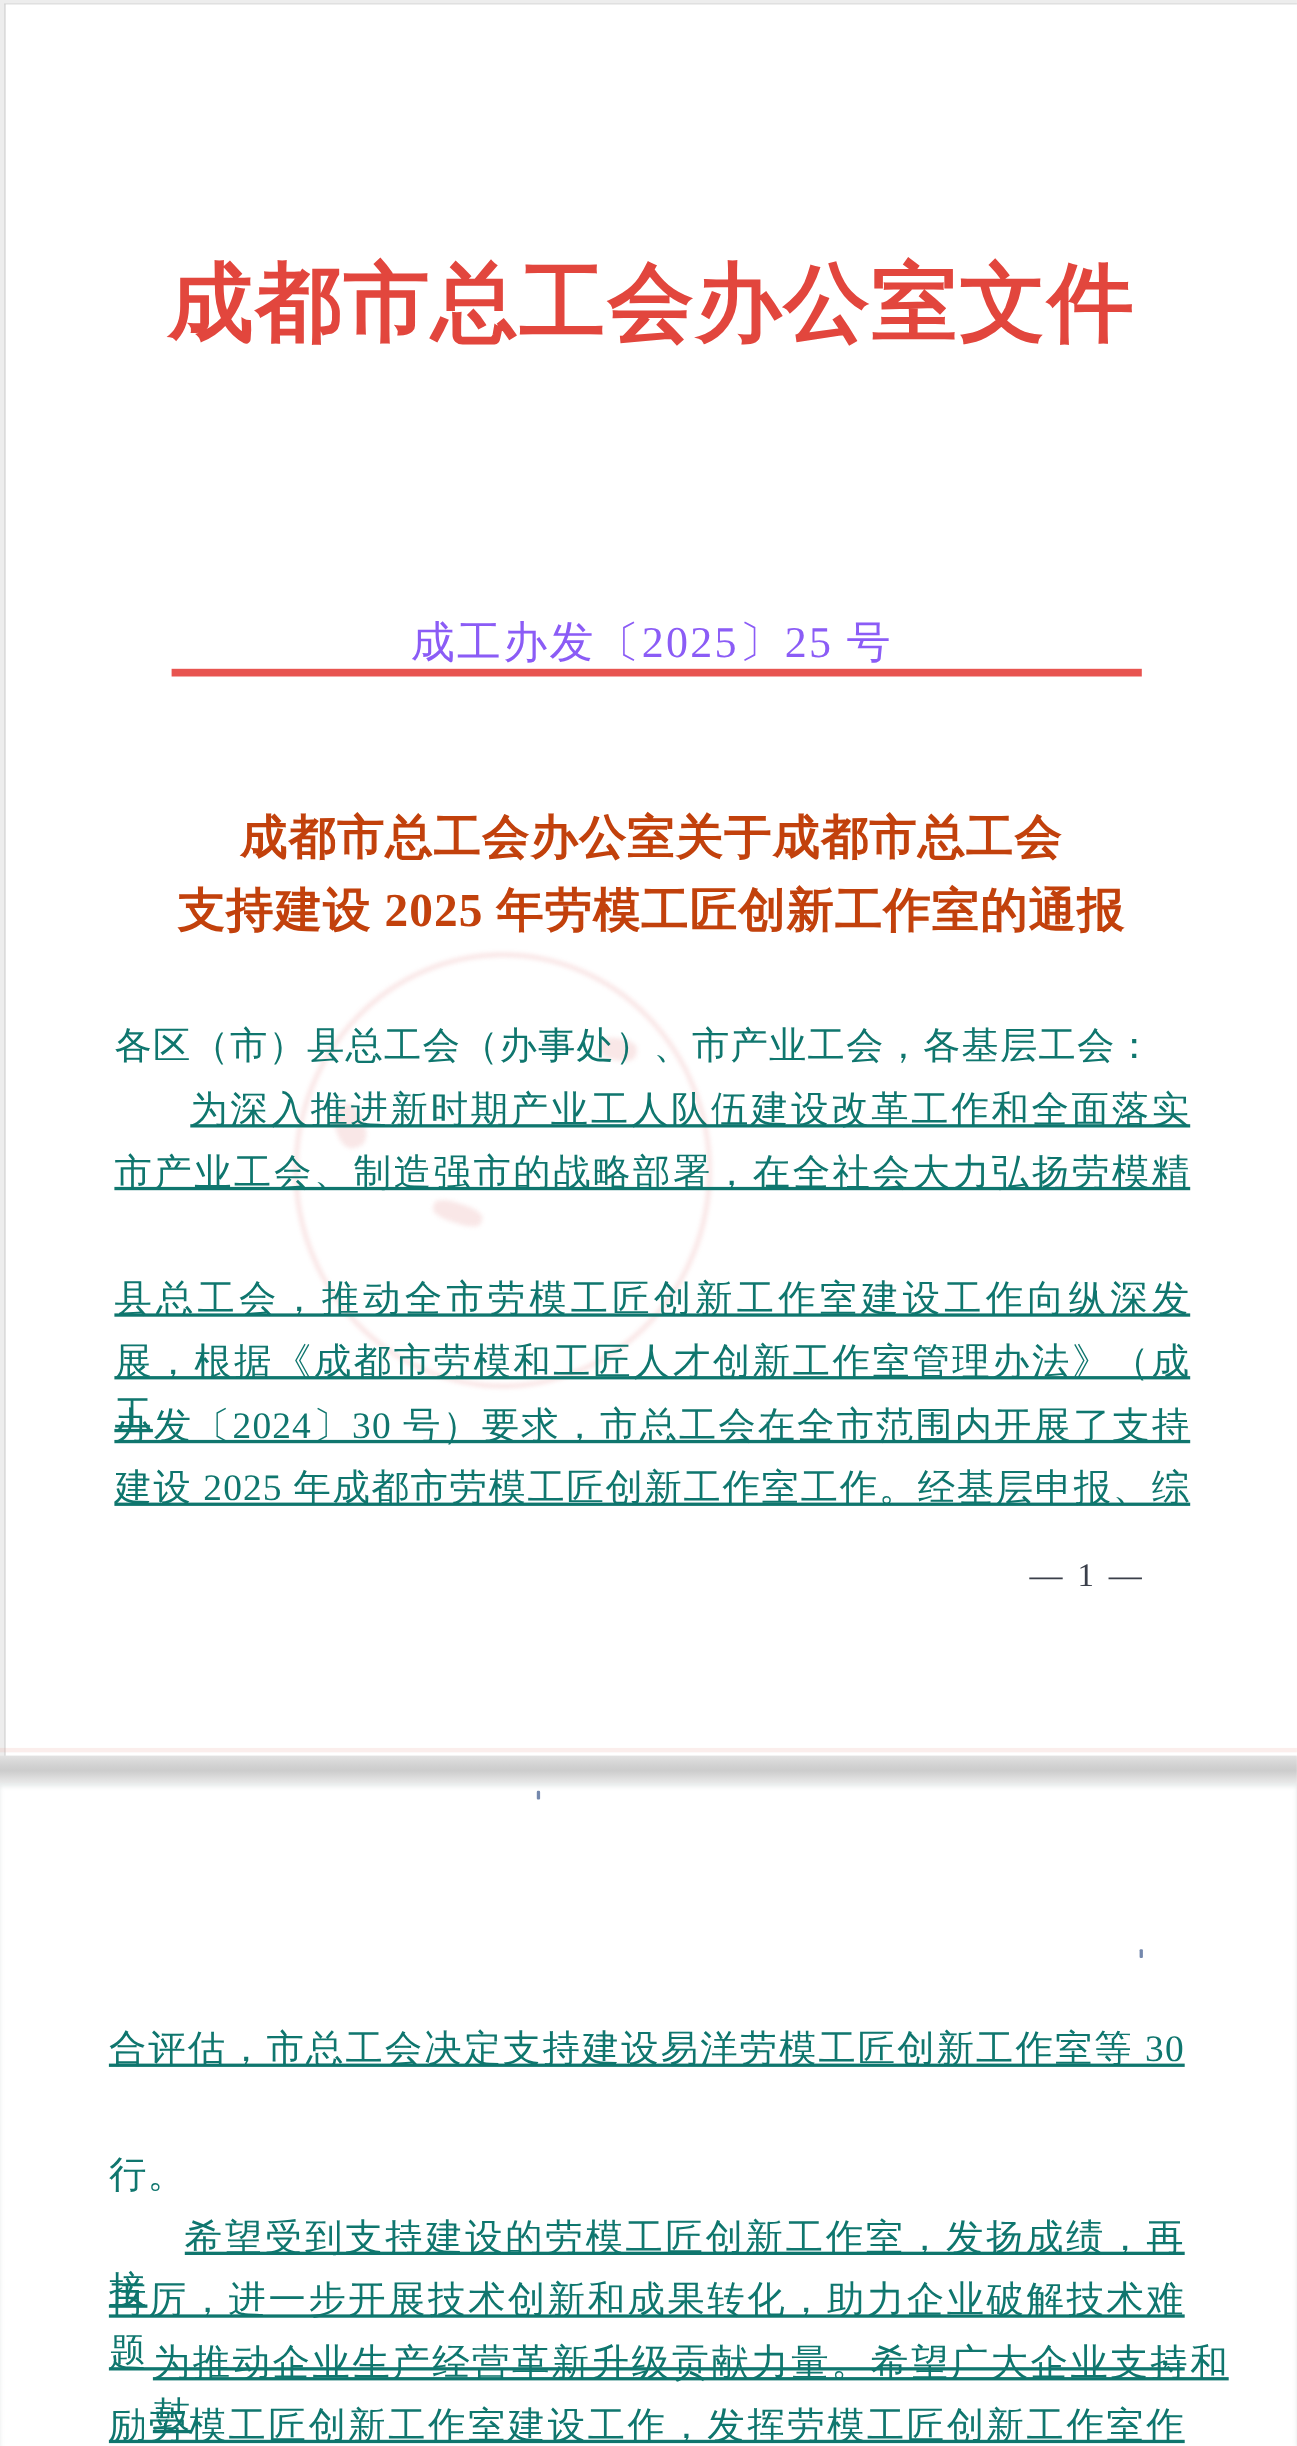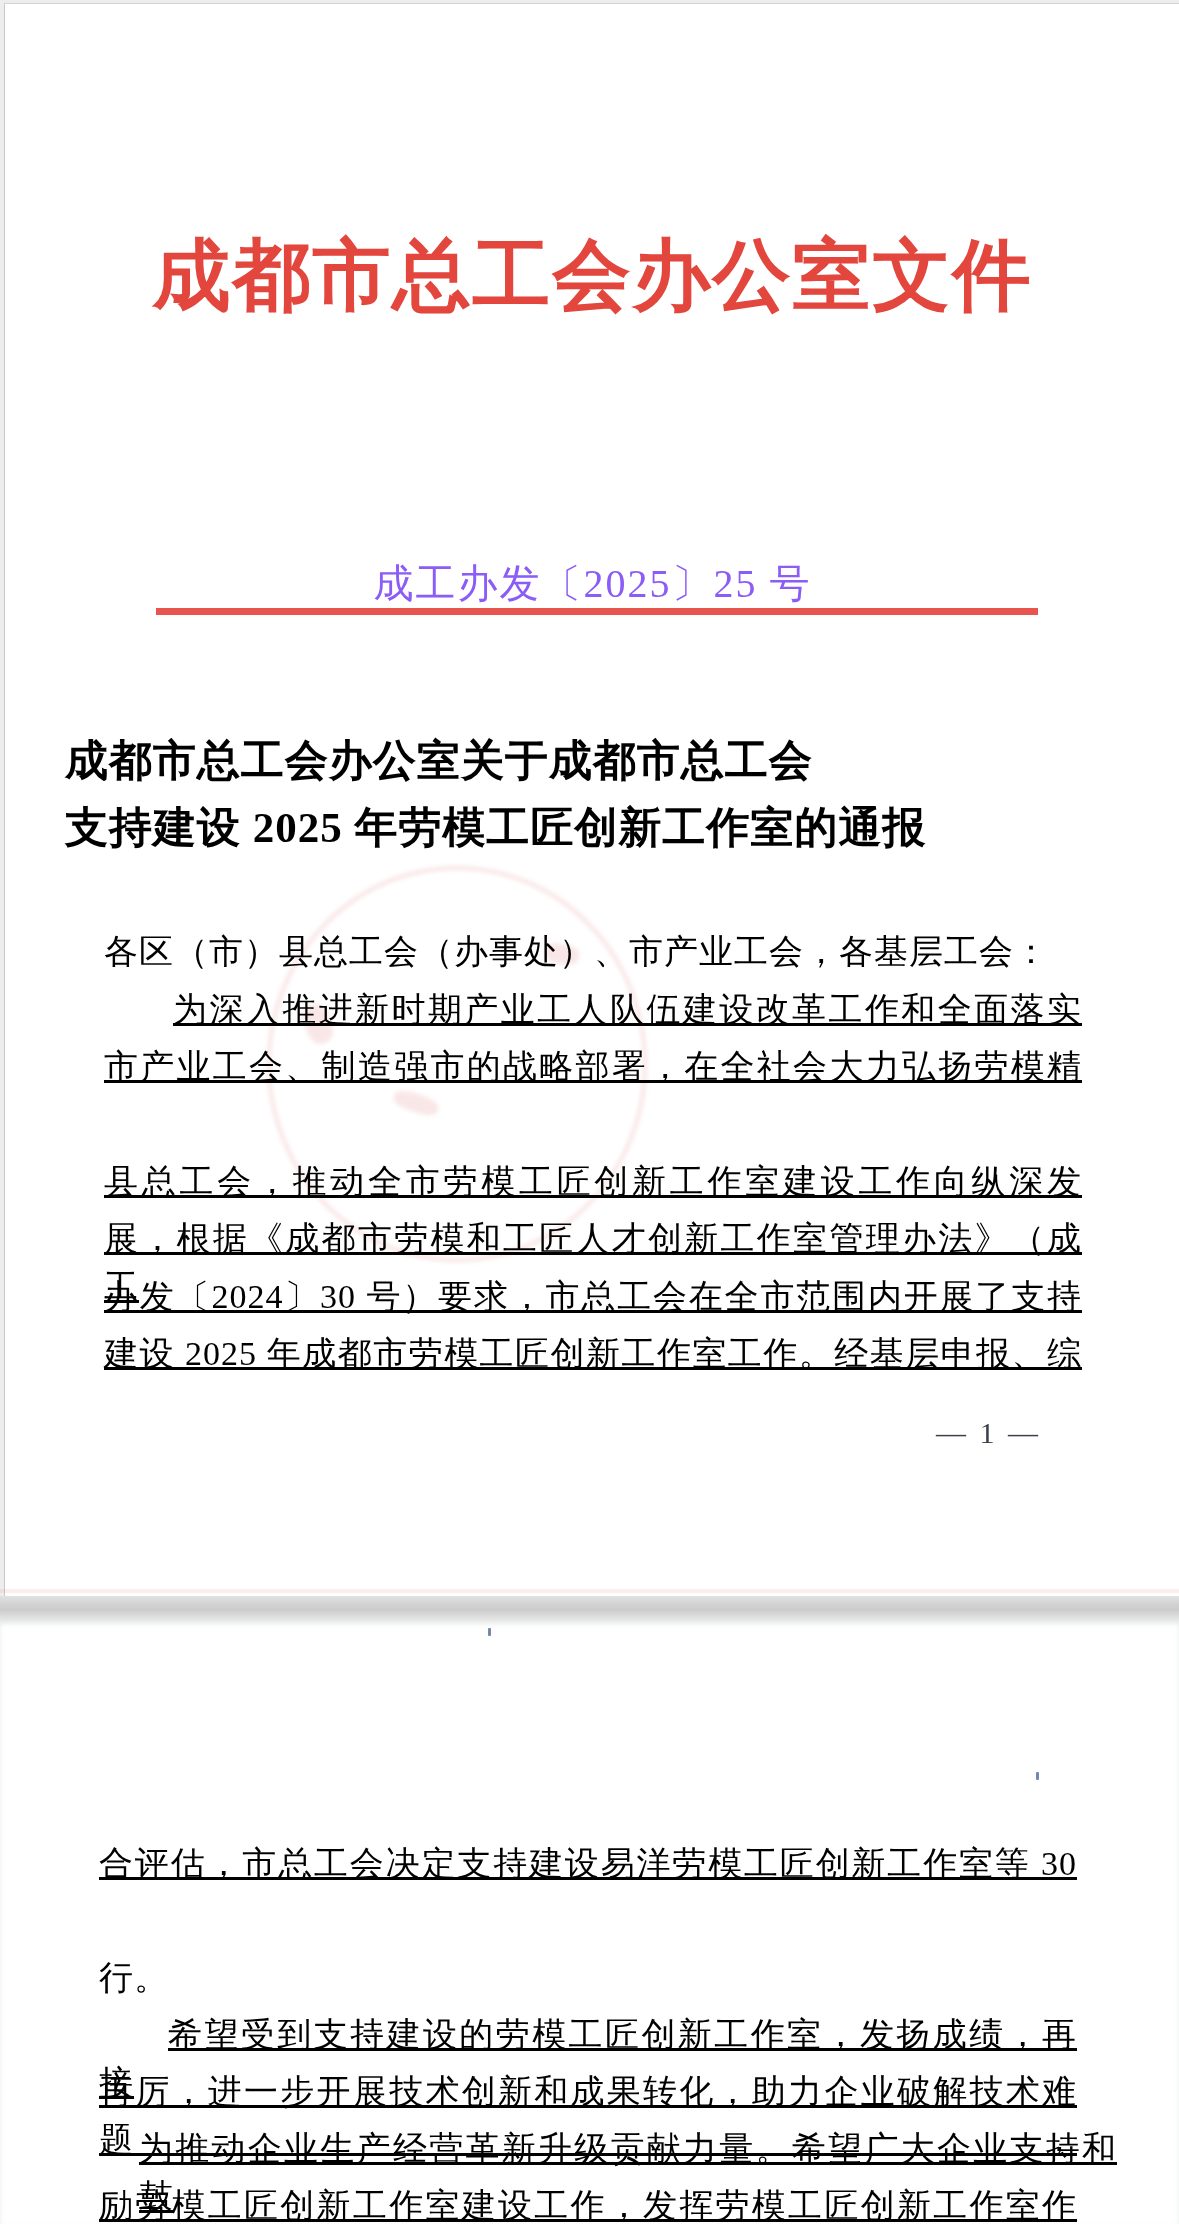--- a/index.html
+++ b/index.html
@@ -64,36 +64,37 @@
   }
   .red-divider {
     position: absolute;
     left: 151px; top: 604px;
     width: 882px; height: 7px;
   }
   .doc-title {
     position: absolute;
     left: 60px;
     width: 1055px;
+    text-align: center;
     font-size: 43px;
     font-weight: bold;
-    color: #000000;
+    color: #c2410c;
     letter-spacing: 1px;
     white-space: nowrap;
   }
   .doc-title.l1 { top: 728px; }
   .doc-title.l2 { top: 795px; }
   .bodyline {
     position: absolute;
     left: 99px;
     width: 978px;
     height: 48px;
     font-size: 34px;
     line-height: 48px;
-    color: #000000;
+    color: #0f766e;
     letter-spacing: 1px;
     white-space: nowrap;
   }
   .bodyline.just {
     text-align: justify;
     text-align-last: justify;
     text-justify: inter-character;
     white-space: normal;
     text-decoration: underline;
   }

